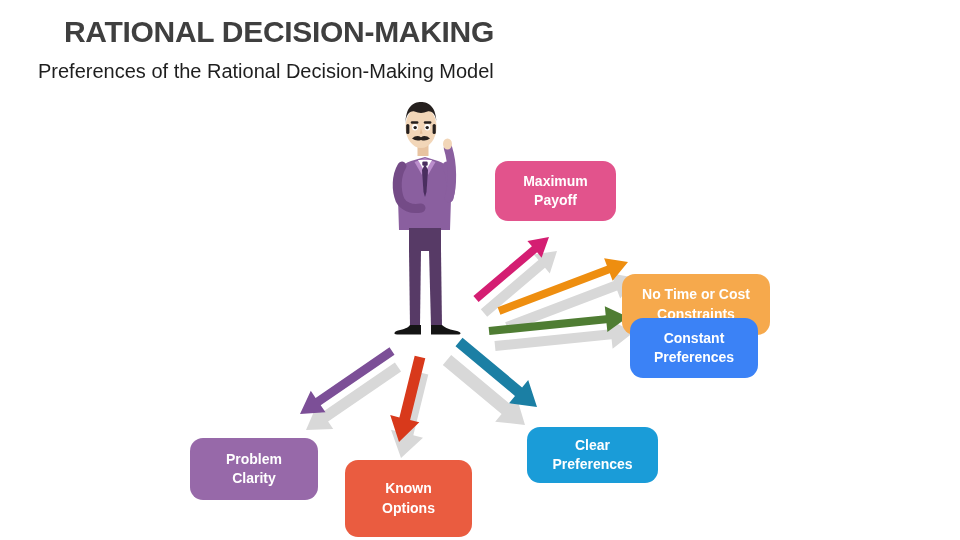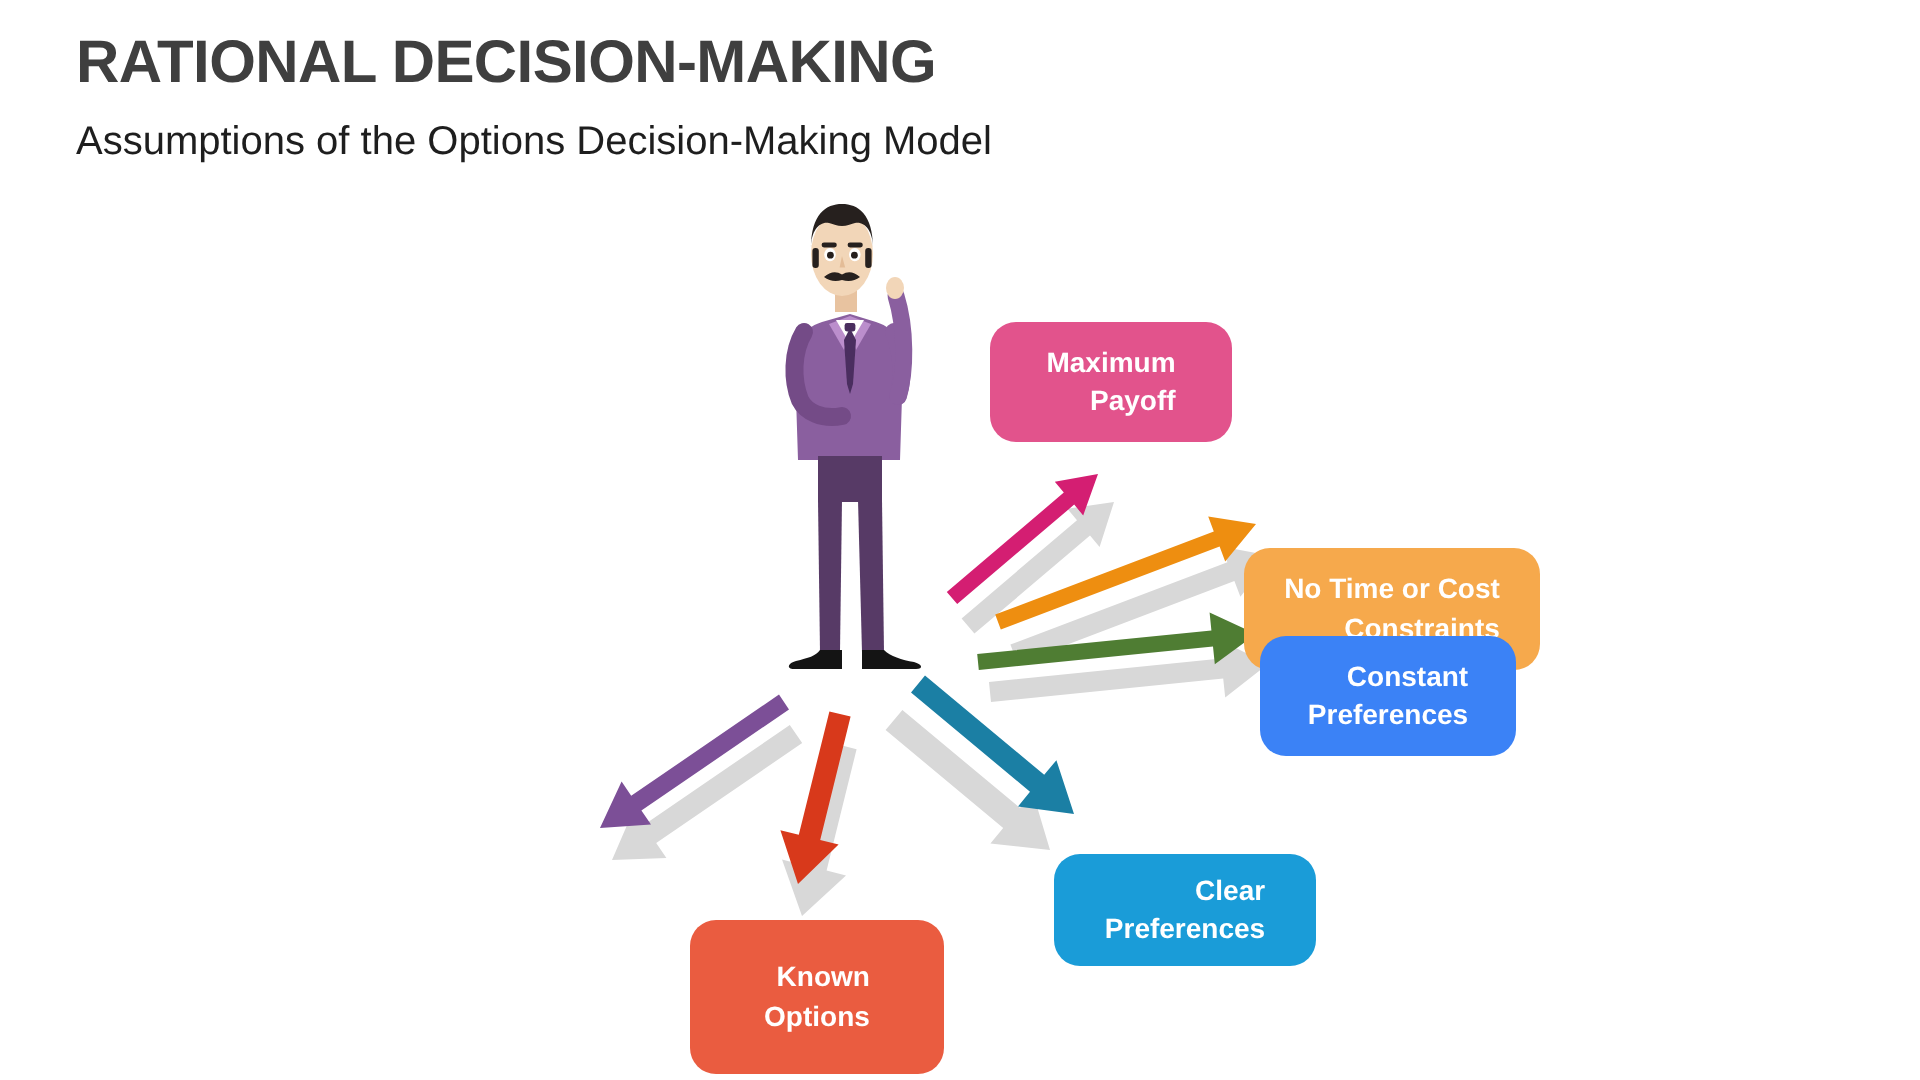--- a/index.html
+++ b/index.html
@@ -21,40 +21,40 @@
     color:#1E1E1E;margin:0;line-height:26px;
   }
   .box{
     position:absolute;
     border-radius:13px;
     color:#ffffff;
     font-weight:bold;
     font-size:14px;
     line-height:1.38;
     display:flex;align-items:center;justify-content:center;
-    text-align:right;
+    text-align:center;
     white-space:pre-line;
     padding:0 8px;box-sizing:border-box;
   }
   #box-0{left:495px;top:161px;width:121px;height:60px;}
   #box-1{left:622px;top:230px;width:148px;height:61px;}
   #box-2{left:630px;top:318px;width:128px;height:60px;}
   #box-3{left:527px;top:427px;width:131px;height:56px;}
   #box-4{left:345px;top:460px;width:127px;height:77px;}
   #box-5{left:190px;top:438px;width:128px;height:62px;}
   #figure-svg{position:absolute;left:383px;top:100px;width:90px;height:242px;}
   #arrow-layer{position:absolute;left:0;top:0;width:960px;height:540px;}
 </style>
 </head>
 <body>
 
 <div class="slide">
 
-  <h1 class="slide-title" style="color: rgb(63, 63, 63);">RATIONAL DECISION-MAKING</h1>
-  <h2 class="slide-subtitle" style="color: rgb(30, 30, 30);">Assumptions of the Options Decision-Making Model</h2>
+  <h1 class="slide-title" style="color: rgb(63, 63, 63); margin-left: 26px;">RATIONAL DECISION-MAKING</h1>
+  <h2 class="slide-subtitle" style="color: rgb(30, 30, 30);">Preferences of the Rational Decision-Making Model</h2>
 
   <svg id="figure-svg" viewBox="0 0 90 242" aria-hidden="true">
     <g>
       <rect x="34.5" y="42" width="11" height="14" fill="#E8C3A0"></rect>
       <ellipse cx="38" cy="27" rx="15.5" ry="21" fill="#F2D6B8"></ellipse>
       <path d="M22.5,24 C22.5,7 30,2 38,2 C46,2 53.5,7 53.5,24 C53.5,15 49,10.5 44.5,11.5 C42,12 40.5,13 38,13 C35.5,13 34,12 31.5,11.5 C27,10.5 22.5,15 22.5,24 Z" fill="#26201E"></path>
       <rect x="23.2" y="24" width="3.2" height="10" rx="1.5" fill="#26201E"></rect>
       <rect x="49.6" y="24" width="3.2" height="10" rx="1.5" fill="#26201E"></rect>
       <rect x="27.8" y="21.3" width="7.6" height="2.4" rx="1.2" fill="#26201E"></rect>
       <rect x="40.8" y="21.3" width="7.6" height="2.4" rx="1.2" fill="#26201E"></rect>
@@ -105,14 +105,16 @@
   <div class="box" id="box-0" style="background-color: rgb(226, 83, 140);">Maximum
 Payoff</div>
   <div class="box" id="box-1" style="background-color: rgb(246, 169, 76); margin-top: 44px;">No Time or Cost
 Constraints</div>
   <div class="box" id="box-2" style="background-color: #3b82f6;">Constant
 Preferences</div>
   <div class="box" id="box-3" style="background-color: rgb(26, 156, 216);">Clear
 Preferences</div>
   <div class="box" id="box-4" style="background-color: rgb(234, 92, 64);">Known
 Options</div>
+  <div class="box" id="box-5" style="background-color: rgb(151, 105, 169);">Problem
+Clarity</div>
 
 </div>
 
 </body></html>

